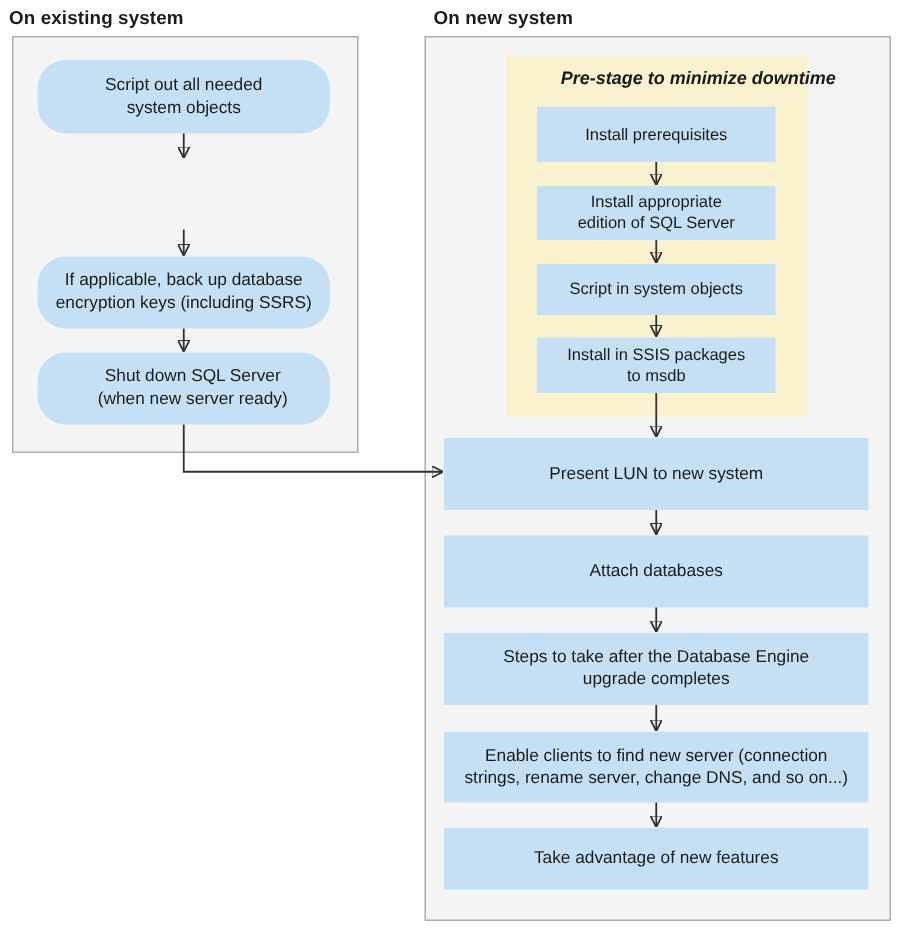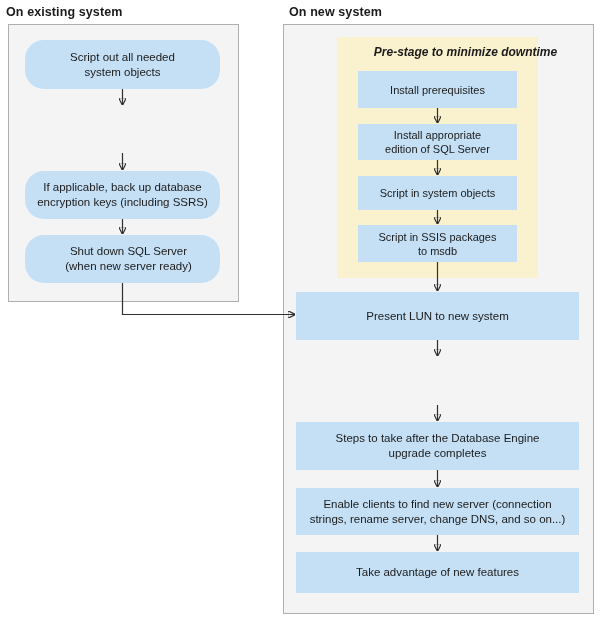--- a/index.html
+++ b/index.html
@@ -98,26 +98,29 @@
     <span>Install prerequisites</span>
   </div>
   <div class="box ibox ib1">
     <span>Install appropriate
 edition of SQL Server</span>
   </div>
   <div class="box ibox ib2">
     <span>Script in system objects</span>
   </div>
   <div class="box ibox ib3">
-    <span>Script in SSIS packages
+    <span>Install in SSIS packages
 to msdb</span>
   </div>
 
   <div class="box rbox rb0">
     <span>Present LUN to new system</span>
+  </div>
+  <div class="box rbox rb1">
+    <span>Attach databases</span>
   </div>
   <div class="box rbox rb2">
     <span>Steps to take after the Database Engine
 upgrade completes</span>
   </div>
   <div class="box rbox rb3">
     <span>Enable clients to find new server (connection
 strings, rename server, change DNS, and so on...)</span>
   </div>
   <div class="box rbox rb4">

